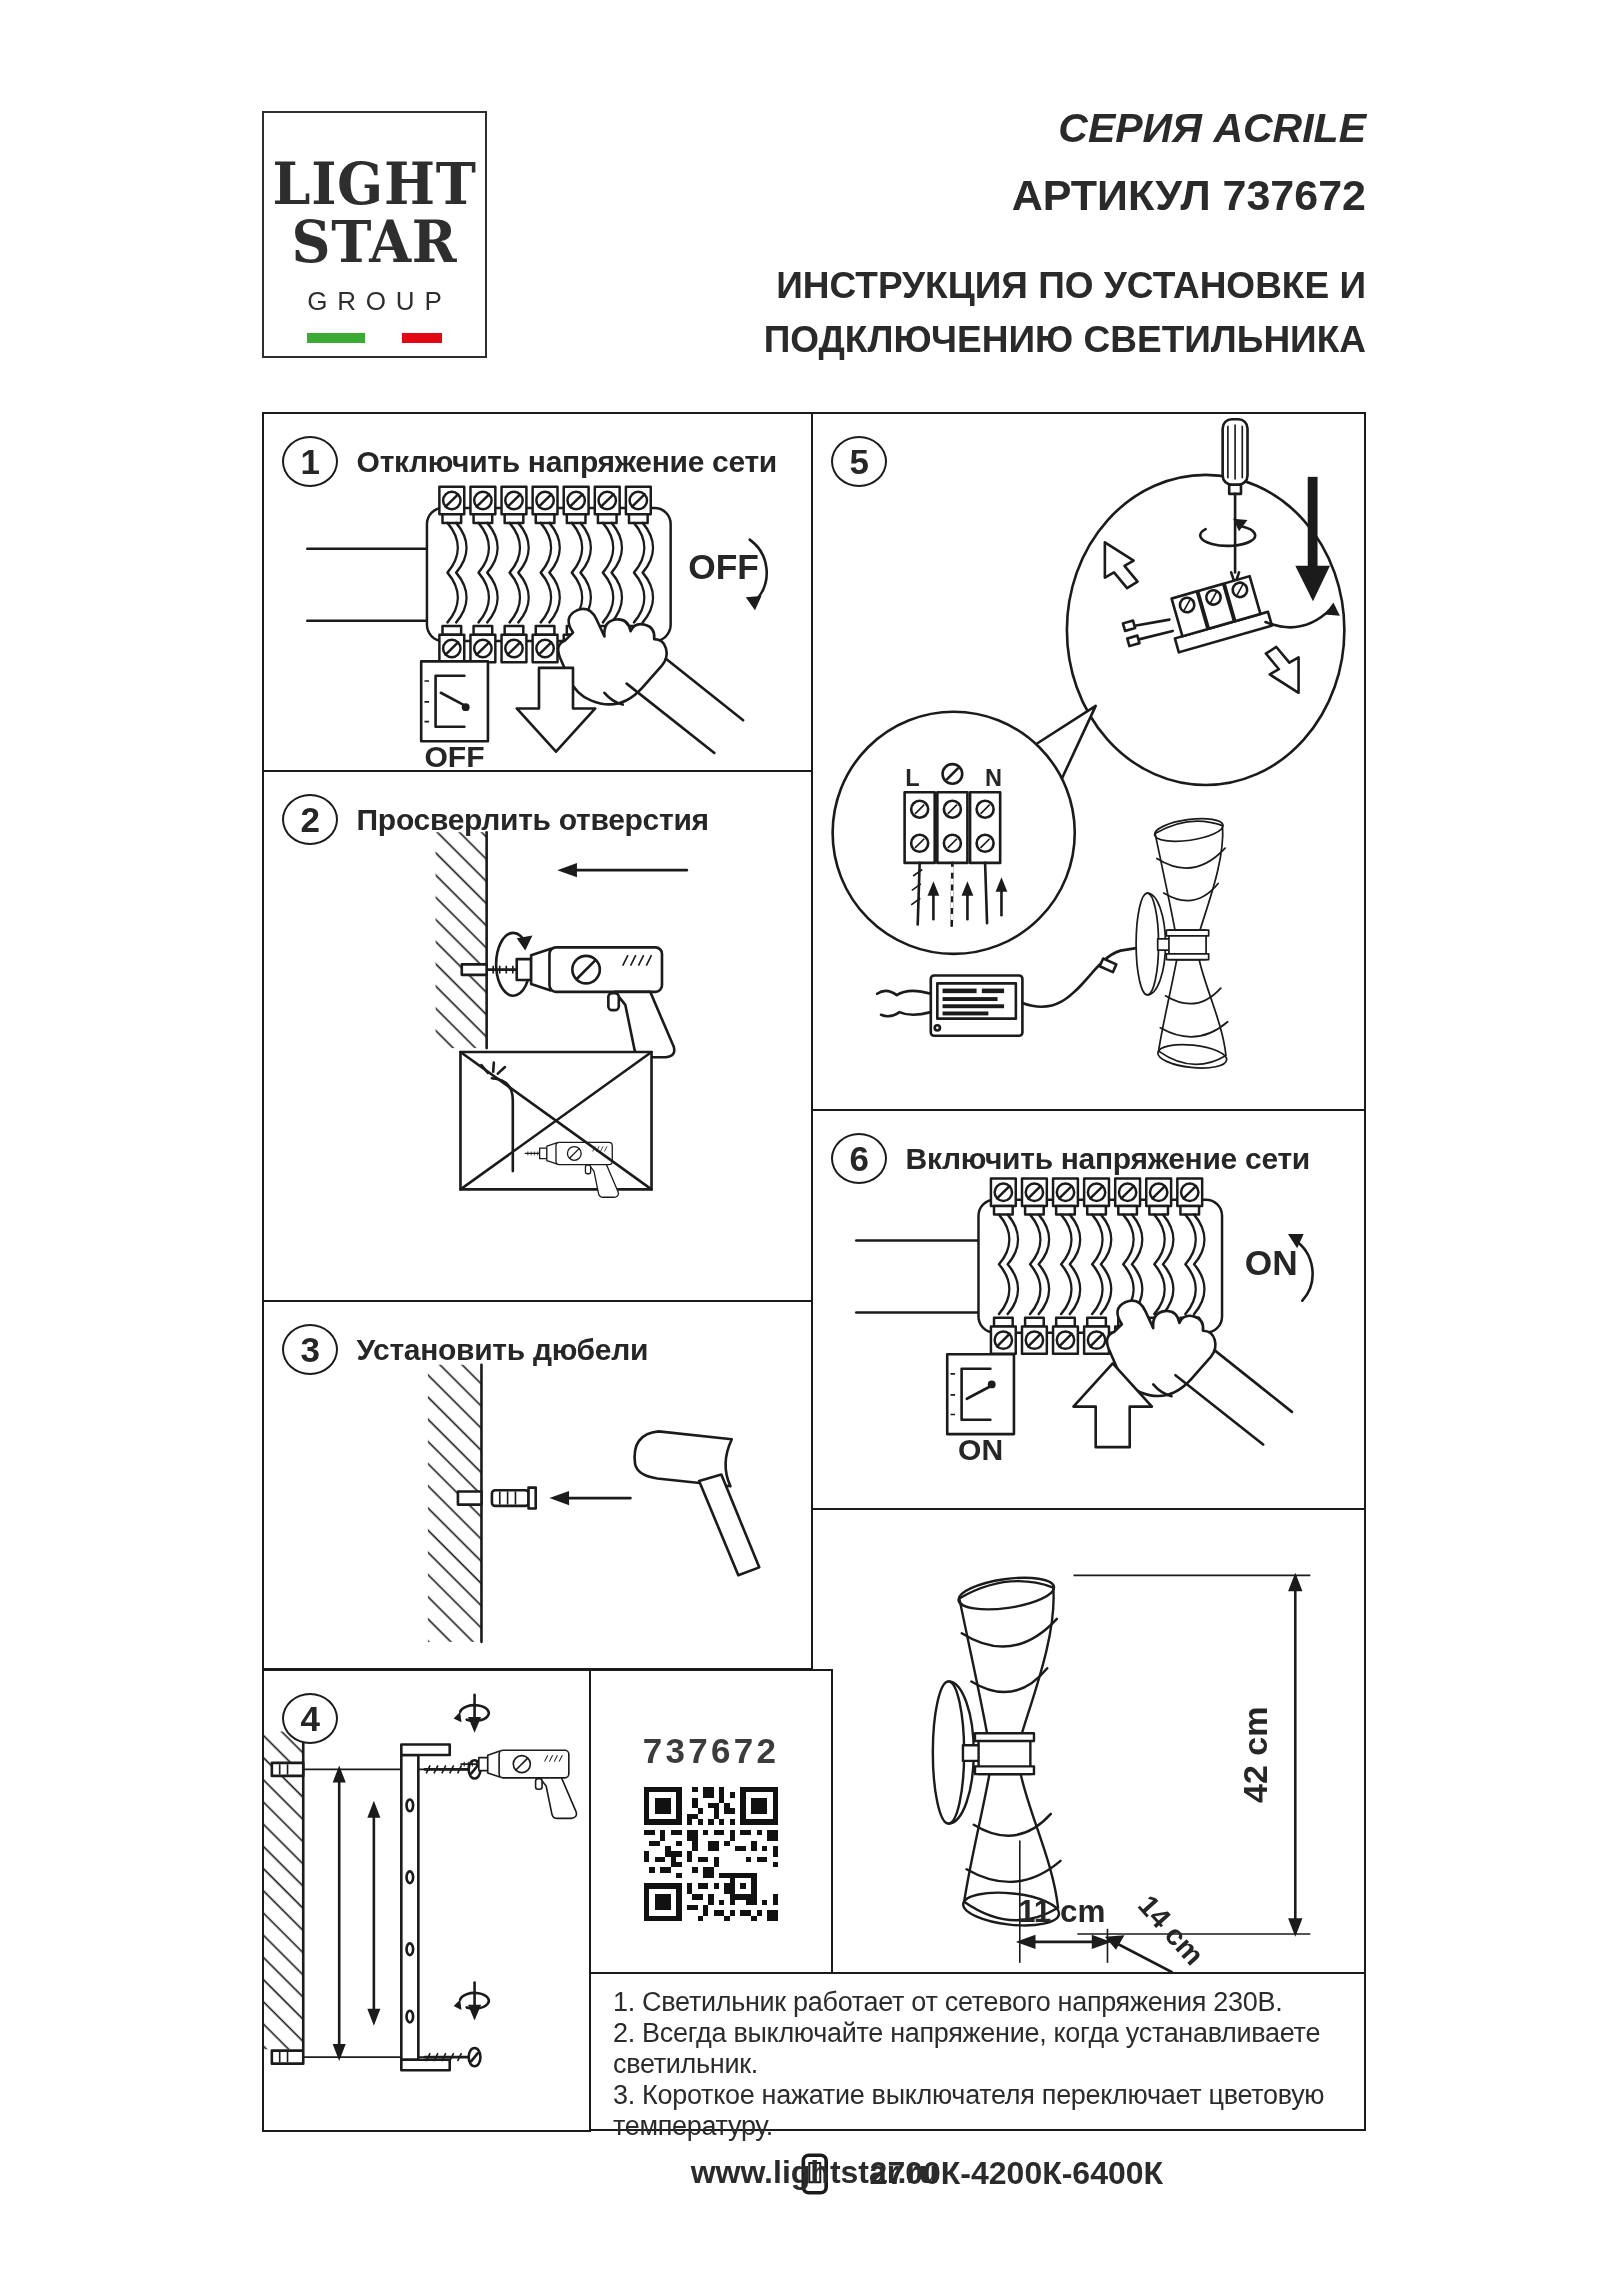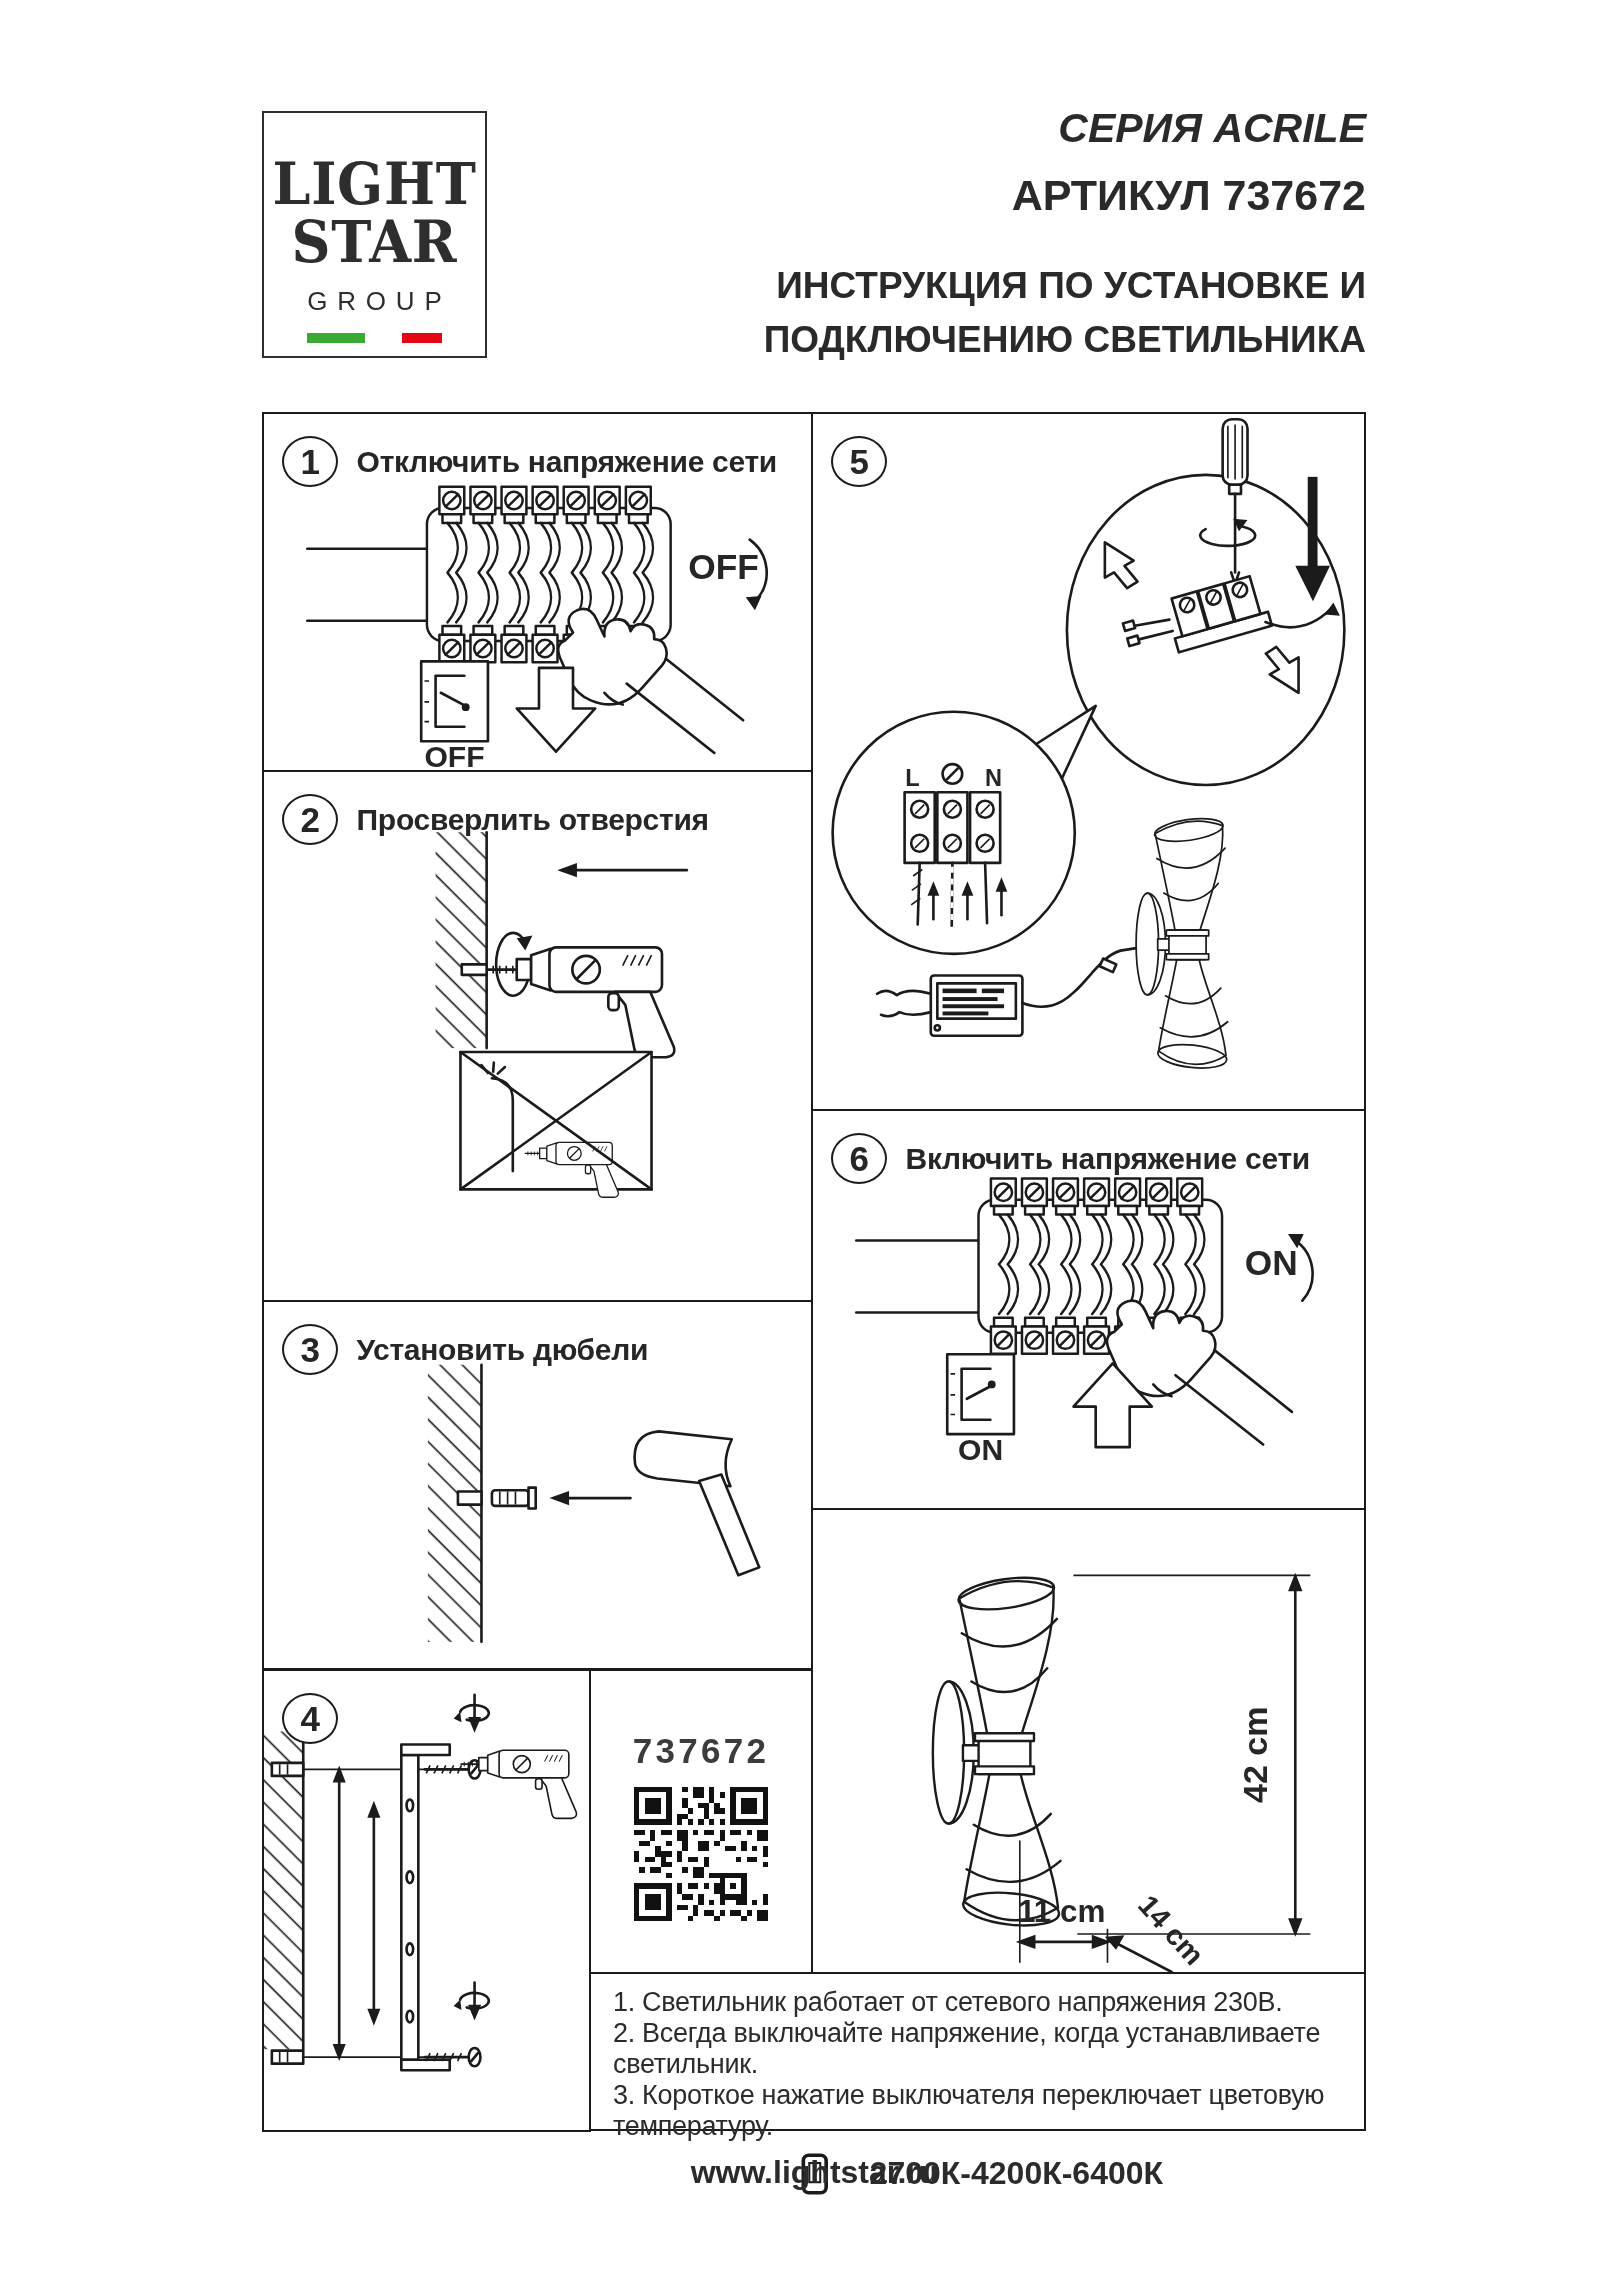--- a/index.html
+++ b/index.html
@@ -425,21 +425,21 @@
         <text x="380" y="630" text-anchor="middle" class="t" font-size="48">11 cm</text>
       </g>
       <g>
         <line x1="452" y1="656" x2="548" y2="706" class="ln" stroke-width="3.5"></line>
         <path d="M446,652 l30,-2 l-13,22 z" class="ink"></path>
         <text transform="translate(536,652) rotate(48)" text-anchor="middle" class="t" font-size="44">14 cm</text>
       </g>
     </svg>
   </section>
 
-  <section class="panel" style="left:589px;top:1669px;width:224px;height:306px">
+  <section class="panel" style="left:589px;top:1669px;width:244px;height:306px">
     <div class="qr-num">737672</div>
     <svg class="qr-svg" width="134" height="134" viewBox="0 0 25 25" shape-rendering="crispEdges">
       <rect width="25" height="25" fill="#ffffff"></rect>
       <g>
         <path d="M0,0h7v7h-7z M18,0h7v7h-7z M0,18h7v7h-7z" fill="#111"></path>
         <path d="M1,1h5v5h-5z M19,1h5v5h-5z M1,19h5v5h-5z" fill="#fff"></path>
         <path d="M2,2h3v3h-3z M20,2h3v3h-3z M2,20h3v3h-3z" fill="#111"></path>
       </g>
       <path d="M8,6h1v1h-1z M10,6h1v1h-1z M12,6h1v1h-1z M14,6h1v1h-1z M16,6h1v1h-1z M6,8h1v1h-1z M6,10h1v1h-1z M6,12h1v1h-1z M6,14h1v1h-1z M6,16h1v1h-1z" fill="#111"></path>
       <path fill="#111" d="M9 0h1v1H9z M11 0h2v2h-2z M14 0h1v3h-1z M16 1h1v1h-1z M9 2h1v2H9z M12 3h2v1h-2z M15 3h1v2h-1z M10 4h1v1h-1z M13 4h1v2h-1z M8 5h2v1H8z M16 4h1v1h-1z

